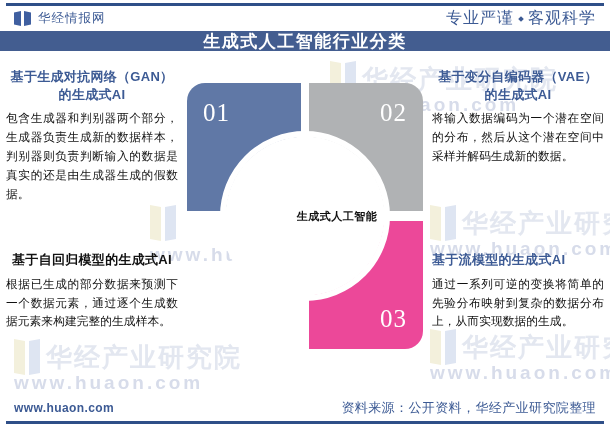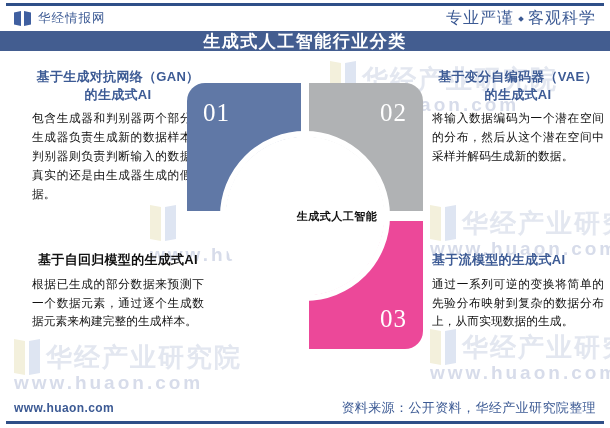--- a/index.html
+++ b/index.html
@@ -135,21 +135,20 @@
     position: absolute;
     left: 0; right: 0;
     top: 61px;
     bottom: 36px;
     z-index: 2;
   }
 
   .card {
     position: absolute;
     width: 172px;
-    margin-left: 26px;
   }
   .card.left  { left: 6px;  text-align: left; }
   .card.right { right: 6px; text-align: left; }
 
   .card .card-title {
     font-size: 13px;
     font-weight: bold;
     line-height: 1.35;
     margin: 0 0 6px 0;
     letter-spacing: 0.3px;

